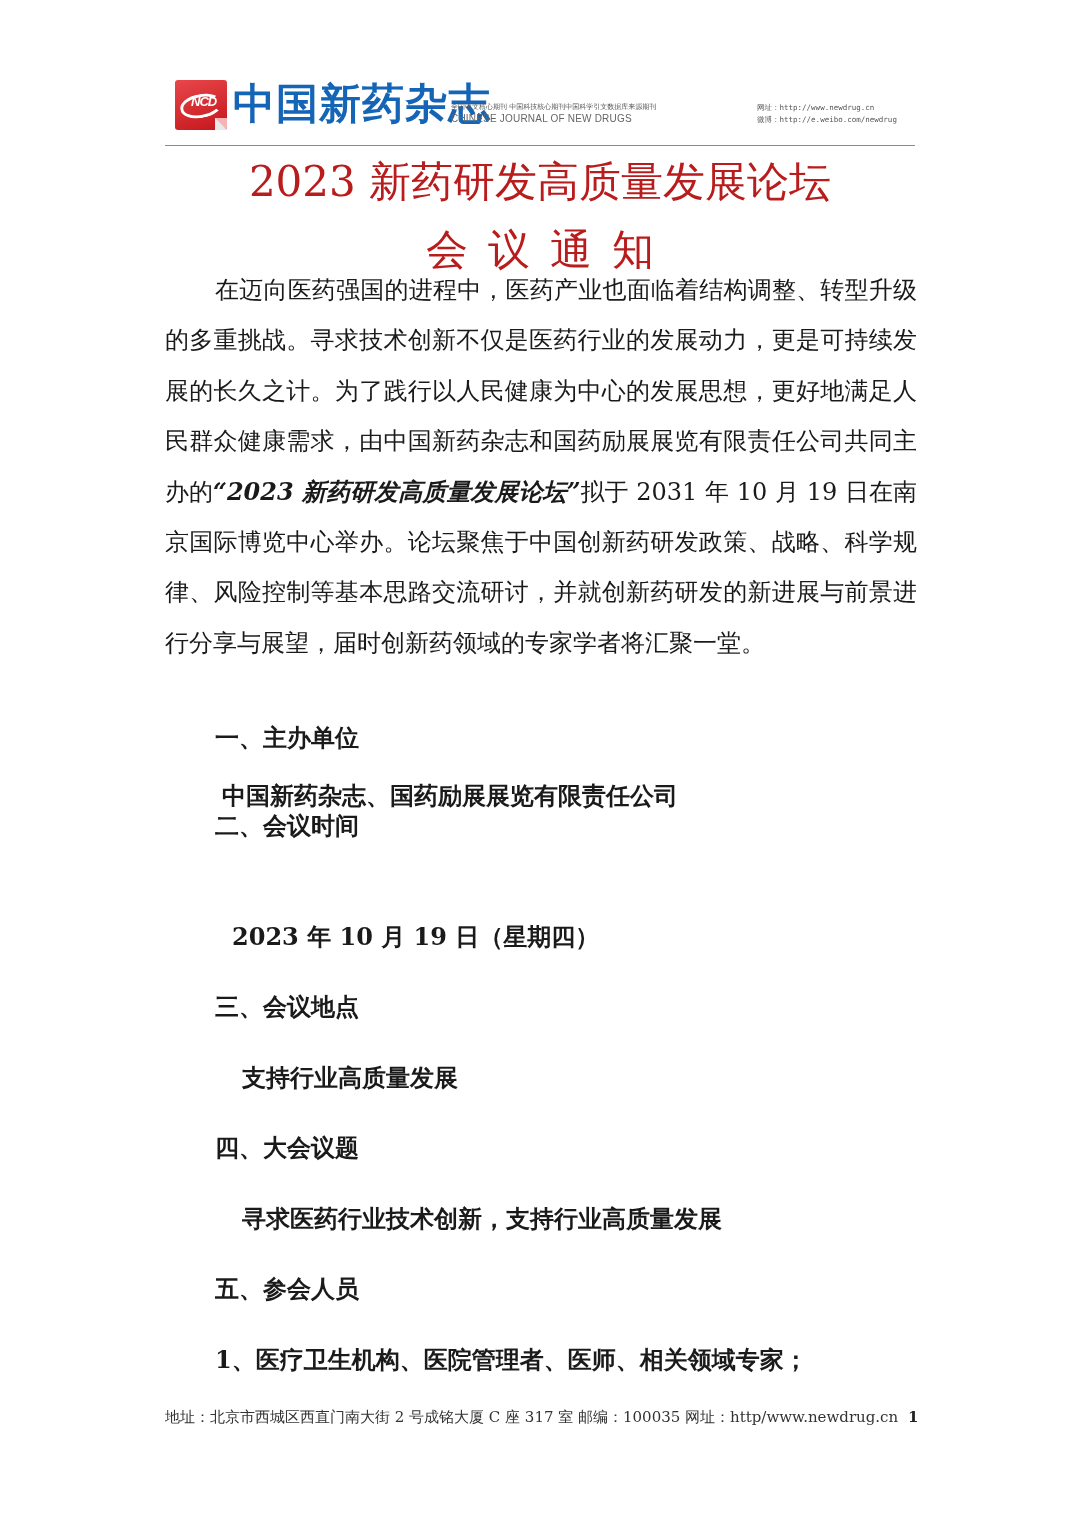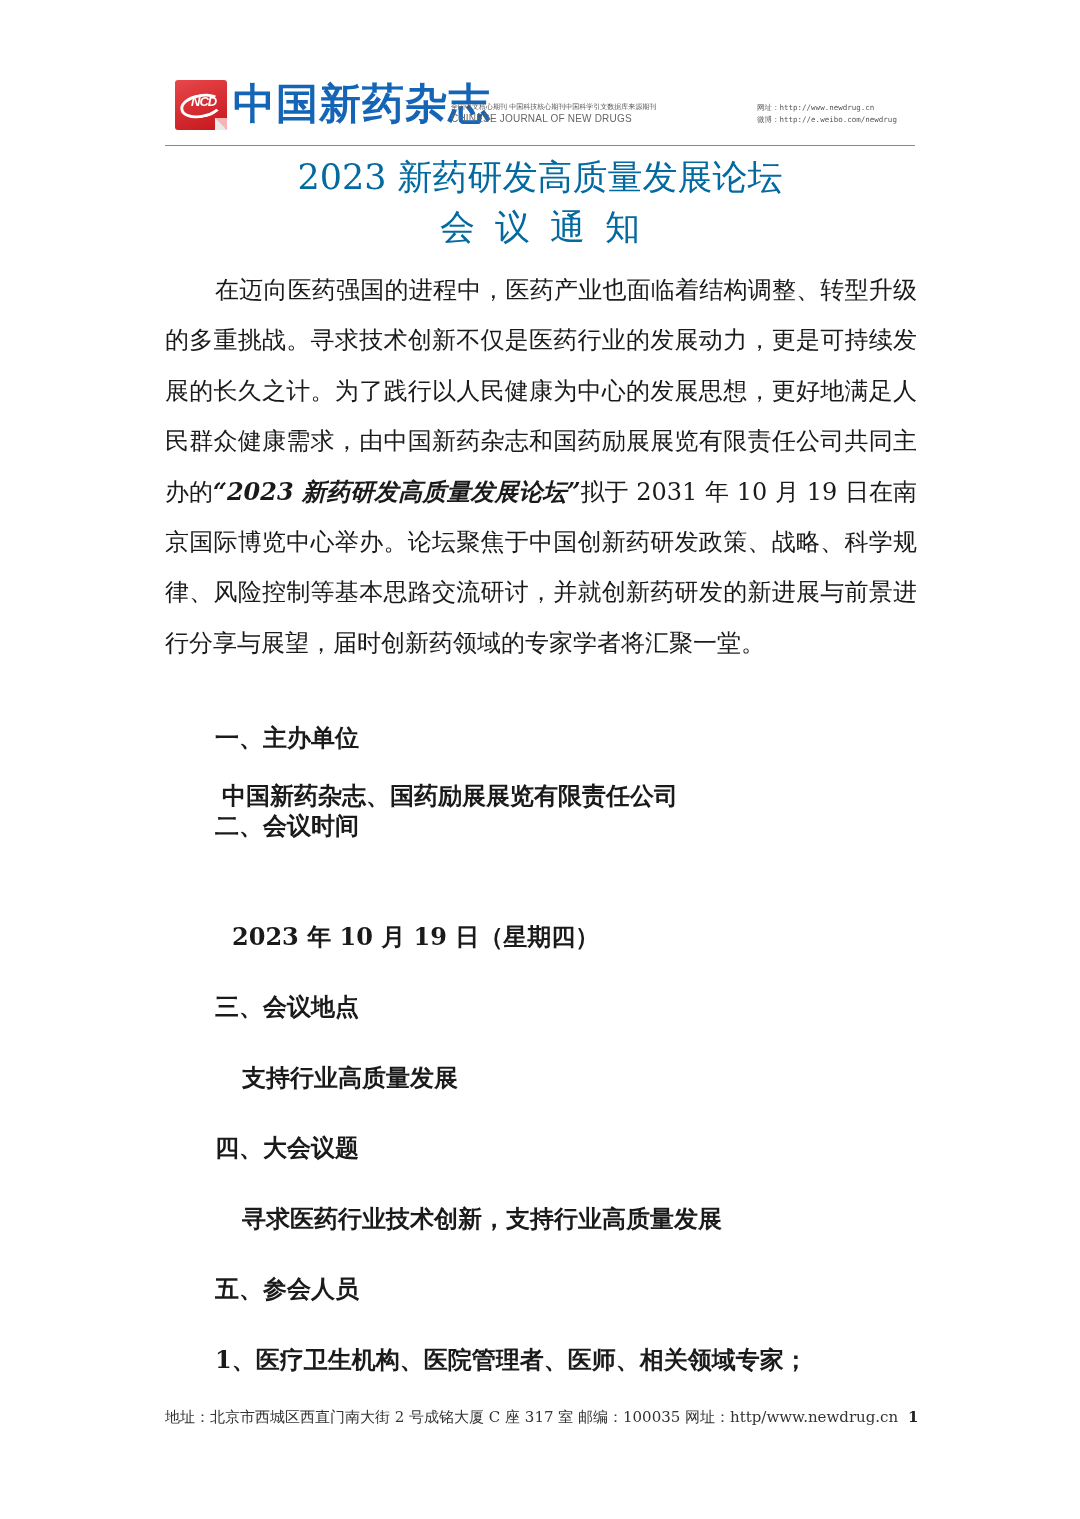--- a/index.html
+++ b/index.html
@@ -10,23 +10,23 @@
     .logo .fold { position: absolute; right: 0; bottom: 0; width: 0; height: 0; border-left: 12px solid #e9e9e9; border-top: 12px solid #f5b5b6; }
     .logo .ring { position: absolute; left: 5px; top: 14px; width: 36px; height: 18px; border: 3px solid #fff; border-radius: 50%; border-right-color: transparent; transform: rotate(-10deg); }
     .logo .ncd { position: absolute; left: 16px; top: 14px; font-family: "Liberation Sans", sans-serif; font-weight: bold; font-style: italic; font-size: 13px; color: #fff; letter-spacing: -1px; }
     .brand { position: absolute; left: 68px; top: 0px; font-family: "DejaVu Serif", serif; font-weight: bold; font-size: 42px; line-height: 52px; color: #1565b7; letter-spacing: 1px; }
     .tagline { position: absolute; left: 286px; top: 24px; font-family: "DejaVu Sans", sans-serif; font-size: 7px; color: #555; line-height: 11px; }
     .tagline .en { font-family: "Liberation Sans", sans-serif; font-size: 10px; color: #666; letter-spacing: 0.2px; }
     .contact { position: absolute; left: 592px; top: 24px; font-family: "DejaVu Sans Mono", monospace; font-size: 7.5px; color: #555; line-height: 12px; }
 
     .rule { position: absolute; left: 165px; top: 145px; width: 750px; height: 1px; background: #8a8a8a; }
 
-    .title { position: absolute; left: 0; width: 1080px; text-align: center; font-size: 35px; color: #0369a1; font-weight: normal; }
+    .title { position: absolute; left: 0; width: 1080px; text-align: center; font-size: 42px; color: #b91c1c; font-weight: normal; }
     .title1 { top: 154px; }
-    .title2 { top: 204px; letter-spacing: 20px; padding-left: 20px; box-sizing: border-box; }
+    .title2 { top: 222px; letter-spacing: 20px; padding-left: 20px; box-sizing: border-box; }
 
     .body-text { position: absolute; left: 165px; top: 265px; width: 752px; font-size: 24px; line-height: 50.4px; text-align: justify; text-indent: 50px; }
     .body-text b { font-weight: bold; font-style: italic; }
 
     .sec-head { position: absolute; left: 215px; font-family: "DejaVu Sans", sans-serif; font-weight: bold; font-size: 24px; }
     .sec-val { position: absolute; font-size: 24px; font-weight: bold; }
 
     .footer { position: absolute; left: 165px; top: 1408px; width: 752px; font-size: 15px; color: #333; white-space: nowrap; }
     .page-num { position: absolute; left: 908px; top: 1408px; font-size: 15px; font-weight: bold; color: #222; }
   </style>

